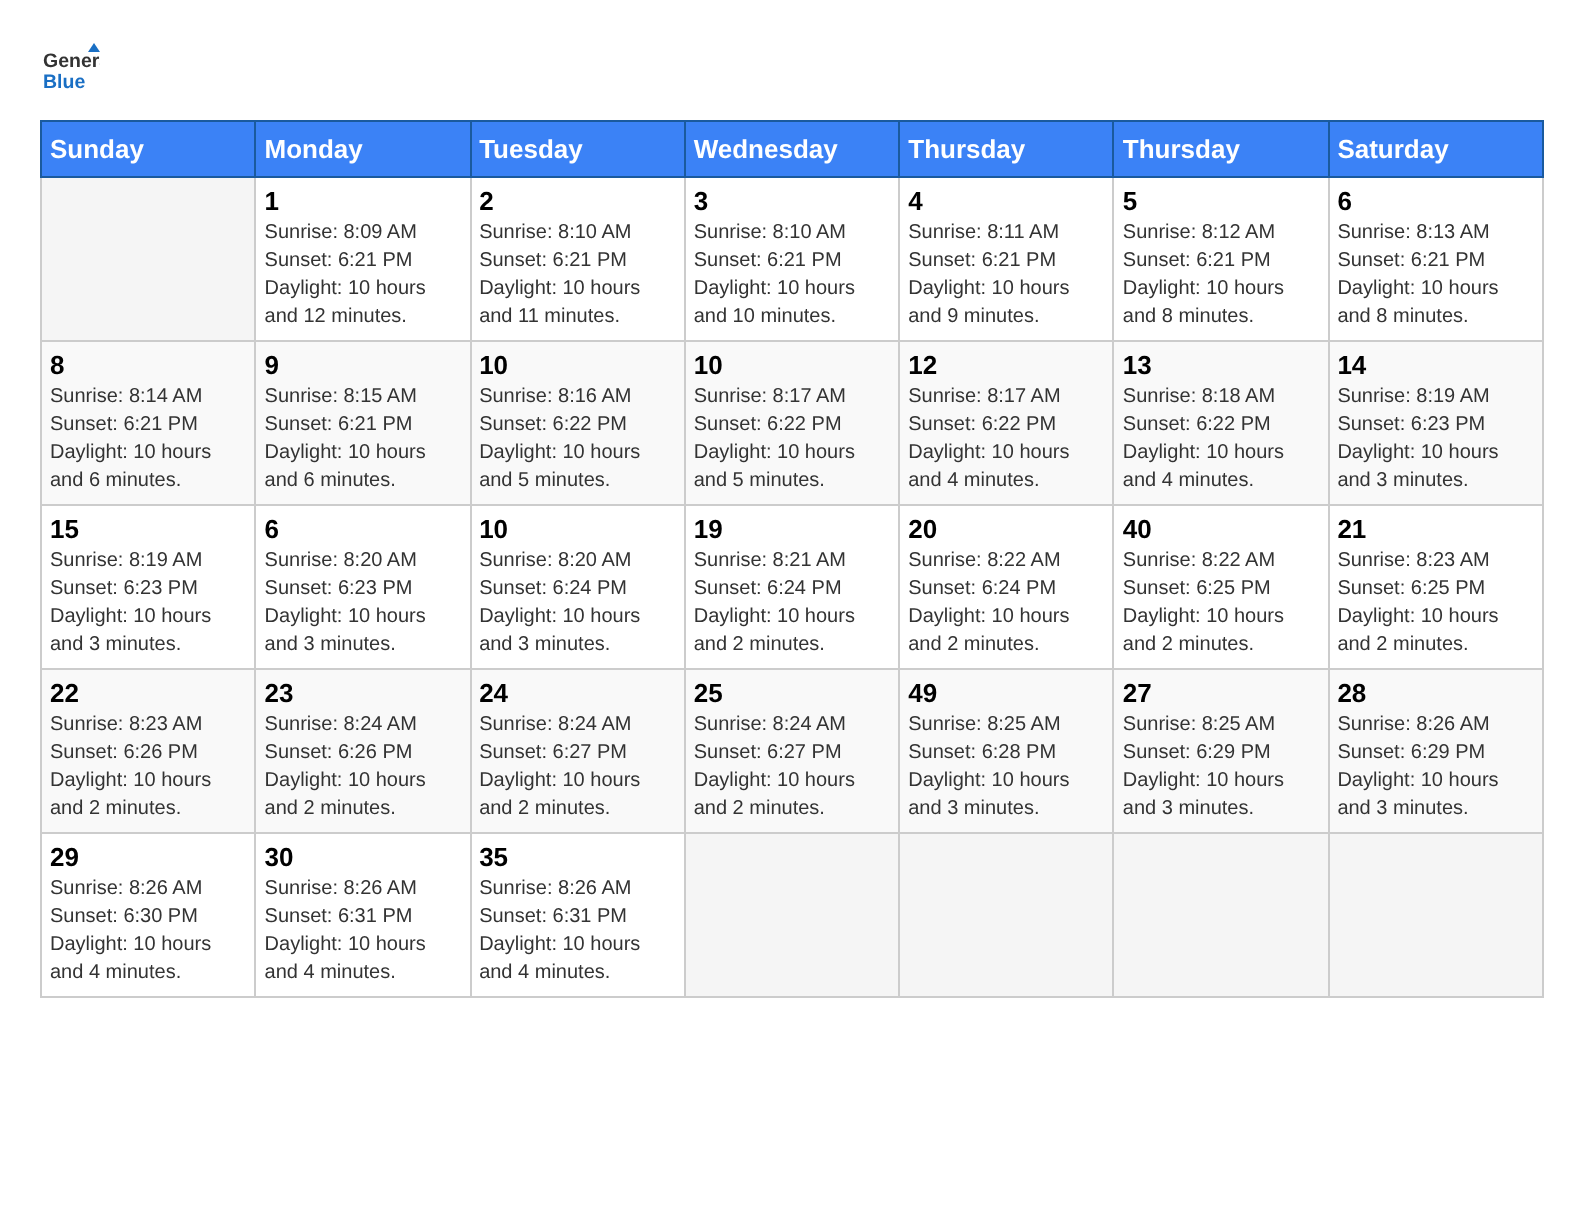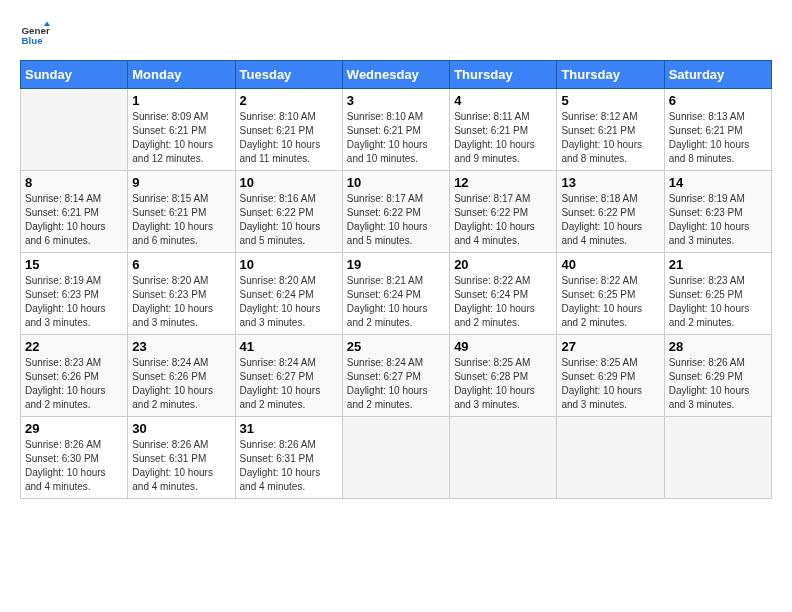--- a/index.html
+++ b/index.html
@@ -204,21 +204,21 @@
       <tr>
         <td>
           <span class="day-num">22</span>
           <div class="day-info">Sunrise: 8:23 AM<br>Sunset: 6:26 PM<br>Daylight: 10 hours<br>and 2 minutes.</div>
         </td>
         <td>
           <span class="day-num">23</span>
           <div class="day-info">Sunrise: 8:24 AM<br>Sunset: 6:26 PM<br>Daylight: 10 hours<br>and 2 minutes.</div>
         </td>
         <td>
-          <span class="day-num">41</span>
+          <span class="day-num">24</span>
           <div class="day-info">Sunrise: 8:24 AM<br>Sunset: 6:27 PM<br>Daylight: 10 hours<br>and 2 minutes.</div>
         </td>
         <td>
           <span class="day-num">25</span>
           <div class="day-info">Sunrise: 8:24 AM<br>Sunset: 6:27 PM<br>Daylight: 10 hours<br>and 2 minutes.</div>
         </td>
         <td>
           <span class="day-num">49</span>
           <div class="day-info">Sunrise: 8:25 AM<br>Sunset: 6:28 PM<br>Daylight: 10 hours<br>and 3 minutes.</div>
         </td>
@@ -234,21 +234,21 @@
       <tr>
         <td>
           <span class="day-num">29</span>
           <div class="day-info">Sunrise: 8:26 AM<br>Sunset: 6:30 PM<br>Daylight: 10 hours<br>and 4 minutes.</div>
         </td>
         <td>
           <span class="day-num">30</span>
           <div class="day-info">Sunrise: 8:26 AM<br>Sunset: 6:31 PM<br>Daylight: 10 hours<br>and 4 minutes.</div>
         </td>
         <td>
-          <span class="day-num">31</span>
+          <span class="day-num">35</span>
           <div class="day-info">Sunrise: 8:26 AM<br>Sunset: 6:31 PM<br>Daylight: 10 hours<br>and 4 minutes.</div>
         </td>
         <td class="empty"></td>
         <td class="empty"></td>
         <td class="empty"></td>
         <td class="empty"></td>
       </tr>
     </tbody>
 </table>
 

